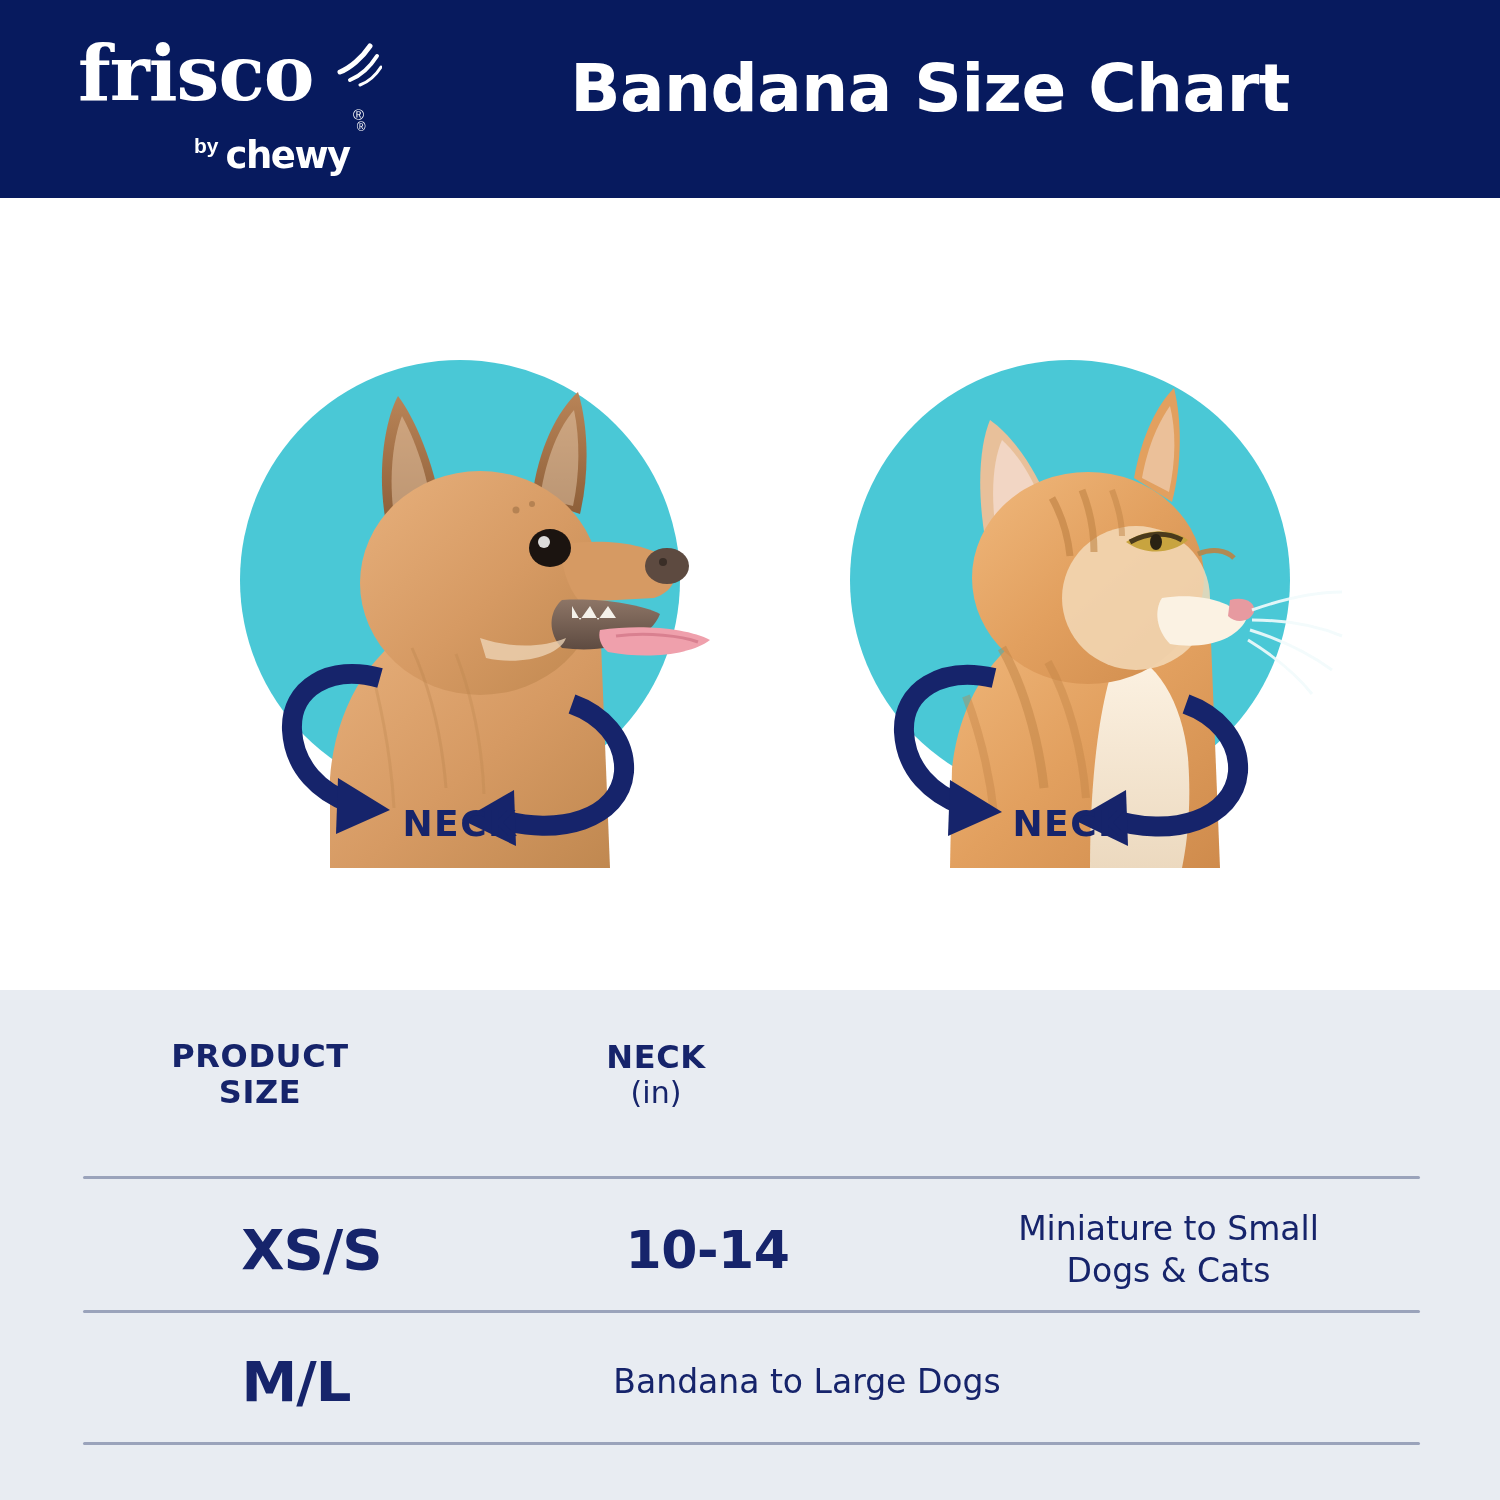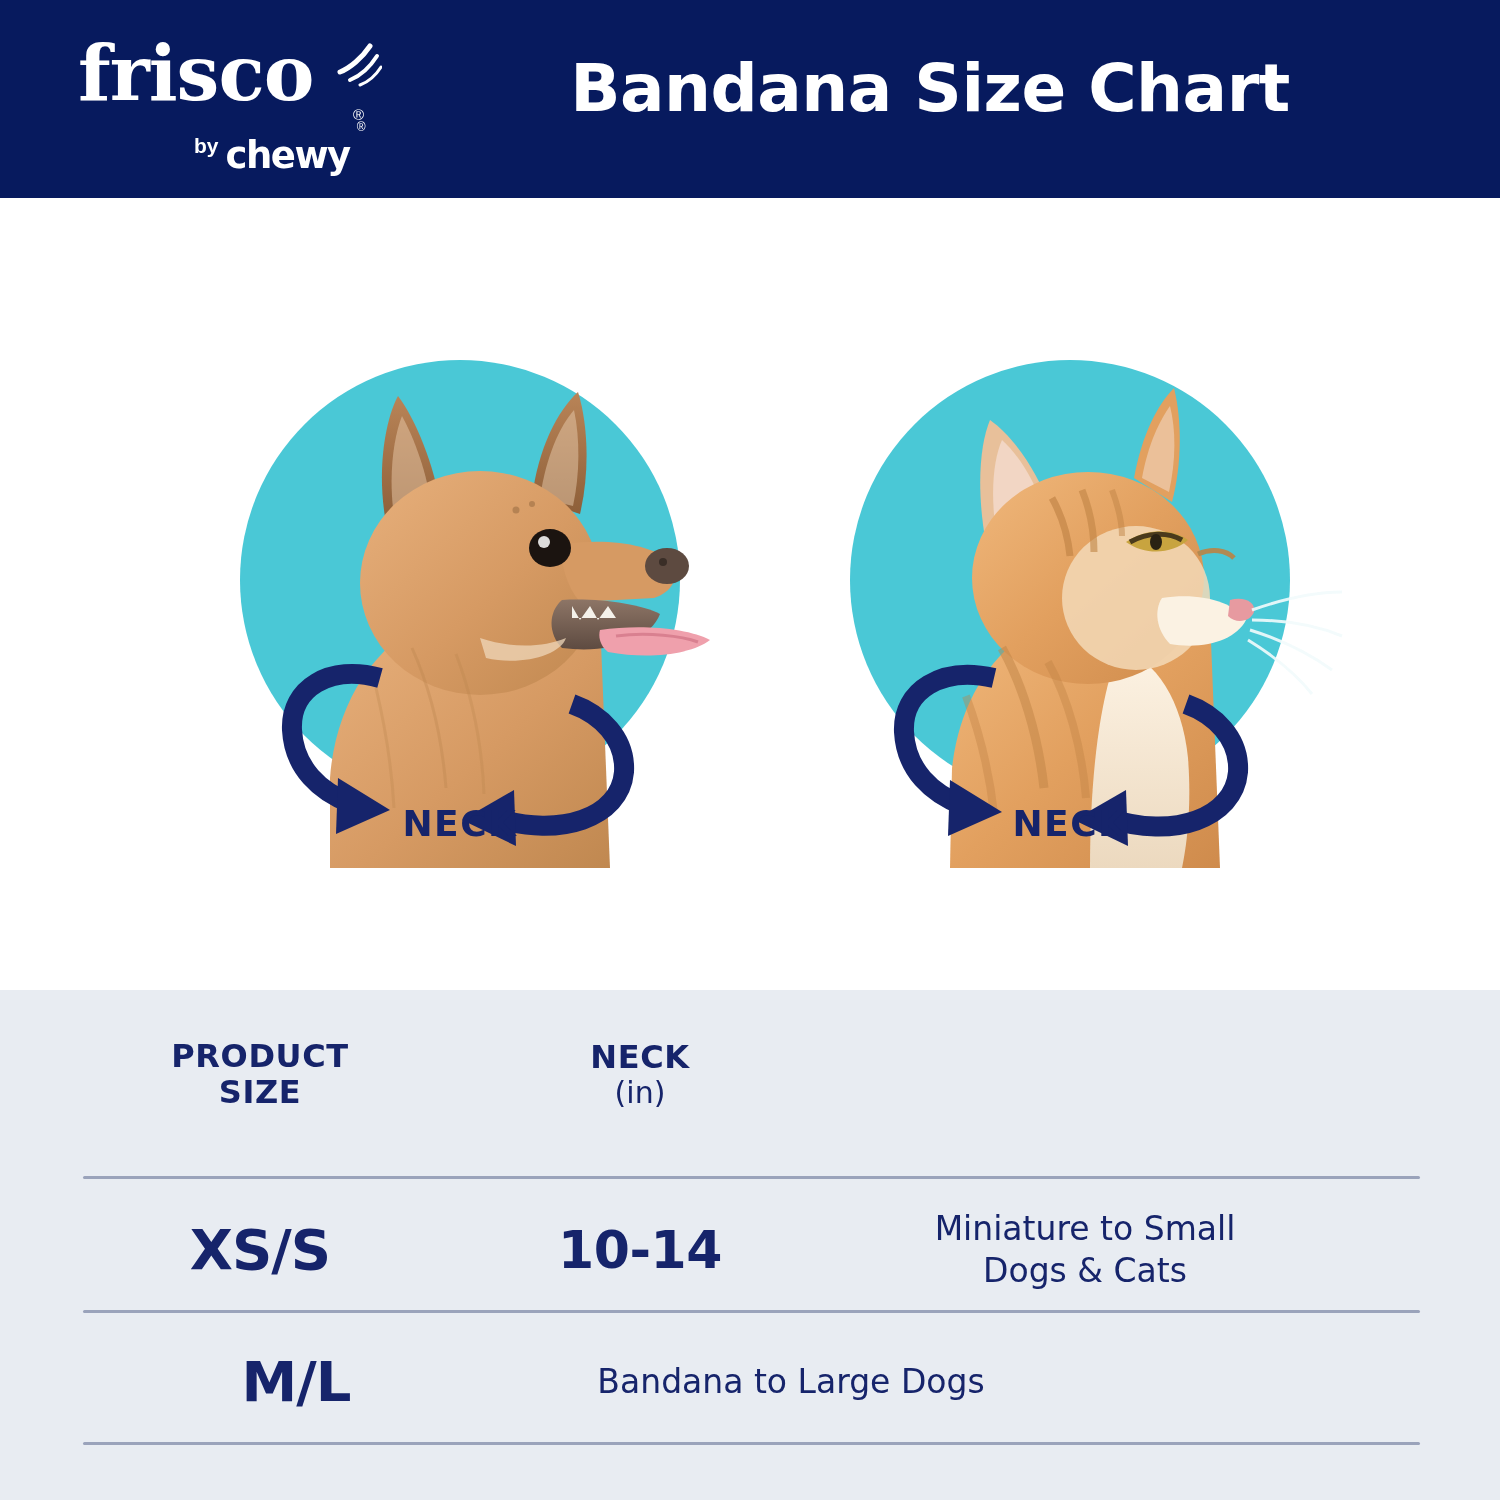--- a/index.html
+++ b/index.html
@@ -161,20 +161,21 @@
     width: 1500px;
     height: 510px;
     background: #e8ecf2;
   }
   .t-row {
     position: absolute;
     left: 0;
     width: 1500px;
     display: flex;
     align-items: center;
+    gap: 16px;
   }
   .t-col {
     display: flex;
     flex-direction: column;
     align-items: center;
     justify-content: center;
     text-align: center;
     color: #16246b;
   }
   .c1 { width: 430px; margin-left: 45px; }
@@ -202,21 +203,21 @@
     width: 1337px;
     height: 3px;
     background: #9aa3bb;
     border-radius: 2px;
   }
   .div1 { top: 186px; }
   .div2 { top: 320px; }
   .div3 { top: 452px; }
 
   .data-row { height: 120px; }
-  .row1 { top: 200px; }
+  .row1 { top: 200px; justify-content: center; }
   .row2 { top: 332px; padding-left: 36px; }
 
   .size-txt {
     font-size: 56px;
     font-weight: bold;
     font-family: "DejaVu Sans", sans-serif;
     letter-spacing: -1px;
     line-height: 1;
   }
   .neck-txt {

